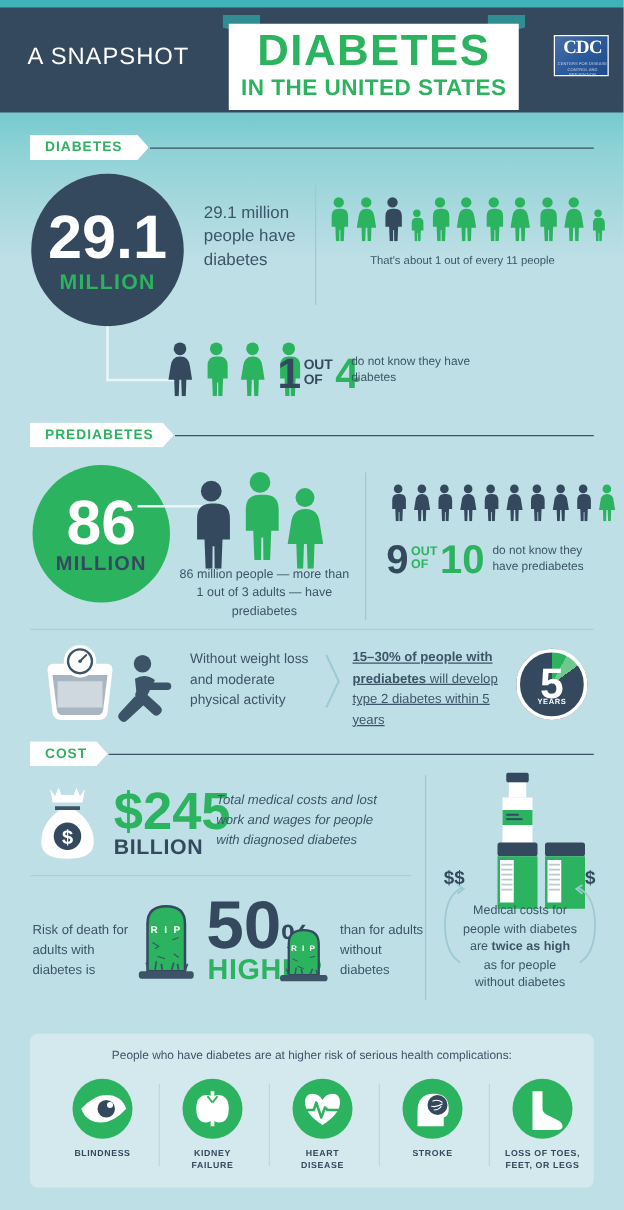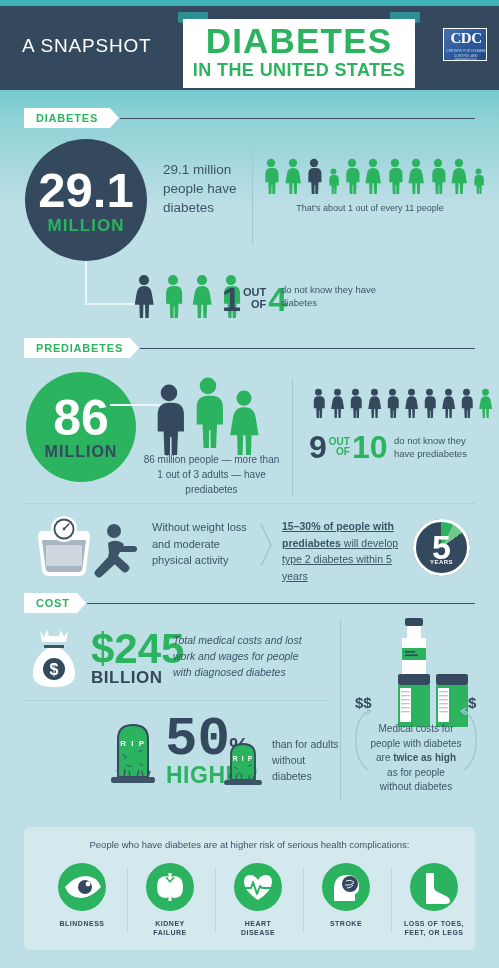--- a/index.html
+++ b/index.html
@@ -95,21 +95,21 @@
   .cs-lab { color: #2cb35f; font-weight: bold; letter-spacing: 1px; }
   .body-txt { position: absolute; color: #3d5468; }
   .vrule { position: absolute; width: 1px; background: #9cc9d2; }
   .hrule { position: absolute; height: 1px; background: #a8d2da; }
 
   .figrow { position: absolute; display: flex; align-items: flex-end; }
   .fig { position: relative; margin-right: 1px; }
 
   .ratio { position: absolute; display: flex; align-items: center; }
   .ratio .big { font-weight: bold; line-height: 1; }
-  .ratio .oo { font-weight: bold; line-height: 1.05; text-align: right; }
+  .ratio .oo { font-weight: bold; line-height: 1.05; text-align: left; }
 
   .tiny-cap { color: #3d5468; }
 
   
   .pie5 { position: absolute; border-radius: 50%; }
   .pie5-ring { position:absolute; inset:0; border-radius:50%; border:3px solid #ffffff; }
   .pie5-num {
     position: absolute; inset: 0; display: flex; align-items: center; justify-content: center;
     color: #ffffff; font-size: 34px; font-weight: bold;
   }
@@ -438,20 +438,21 @@
   </svg>
 
   <div style="position:absolute; left:352px; top:722px; width:128px; text-align:center; color:#3d5468; font-size:10px; line-height:14.5px;">
     <div>Medical costs for</div>
     <div>people with diabetes</div>
     <div><span>are </span><b>twice as high</b></div>
     <div>as for people</div>
     <div>without diabetes</div>
   </div>
 
+  <div class="body-txt" style="left:26px; top:736px; width:80px; font-size:10.5px; line-height:16px;">Risk of death for adults with diabetes is</div>
 
   <svg class="tomb" style="left:108px; top:719px;" width="50" height="66" viewBox="0 0 50 66">
     <path d="M10 58 V20 q0 -14 15 -14 q15 0 15 14 V58 z" fill="#2cb35f" stroke="#34495e" stroke-width="2"></path>
     <text x="25" y="27" text-anchor="middle" font-size="8" font-weight="bold" fill="#ffffff" letter-spacing="1.5" font-family="Liberation Sans, sans-serif">R I P</text>
     <g stroke="#34495e" stroke-width="0.9" fill="none" opacity="0.85">
       <path d="M14 35 l5 3 l-3 2"></path>
         <path d="M30 33 l5 -2"></path>
         <path d="M18 46 l6 2"></path>
         <path d="M31 44 l4 3"></path>
     </g>
@@ -459,21 +460,21 @@
     <g stroke="#3d5468" stroke-width="1.4" fill="none">
       <path d="M11 58 l-2 -7"></path>
         <path d="M16 58 l1 -8"></path>
         <path d="M22 58 l-1 -6"></path>
       <path d="M29 58 l2 -7"></path>
         <path d="M35 58 l-1 -6"></path>
         <path d="M40 58 l2 -6"></path>
     </g>
   </svg>
 
-  <div style="position:absolute; left:165px; top:716px; display:flex; align-items:center;font-family:Liberation Mono, monospace;">
+  <div style="position:absolute; left:165px; top:716px; display:flex; align-items:center;">
     <span style="color:#34495e; font-size:54px; font-weight:bold; line-height:0.88;">50</span>
     <span style="color:#34495e; font-size:27px; font-weight:bold; margin-top:18px;">%</span>
   </div>
   <div style="position:absolute; left:166px; top:762px; color:#2cb35f; font-size:23px; font-weight:bold; letter-spacing:0.5px;">HIGHER</div>
 
   <svg class="tomb" style="left:222px; top:739px;" width="42" height="48" viewBox="0 0 42 48">
     <path d="M9 41 V16 q0 -11 12 -11 q12 0 12 11 V41 z" fill="#2cb35f" stroke="#34495e" stroke-width="1.8"></path>
     <text x="21" y="22" text-anchor="middle" font-size="6.5" font-weight="bold" fill="#ffffff" letter-spacing="1.2" font-family="Liberation Sans, sans-serif">R I P</text>
     <g stroke="#34495e" stroke-width="0.8" fill="none" opacity="0.85">
       <path d="M12 28 l4 2"></path>

